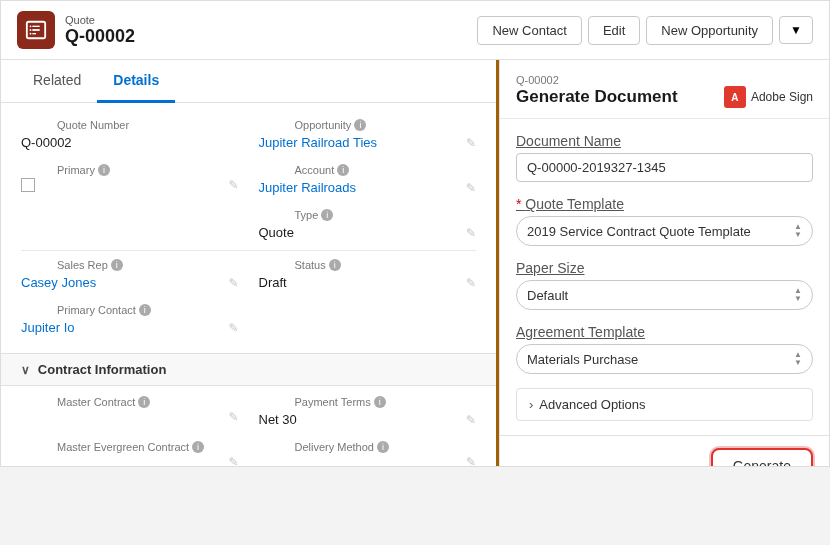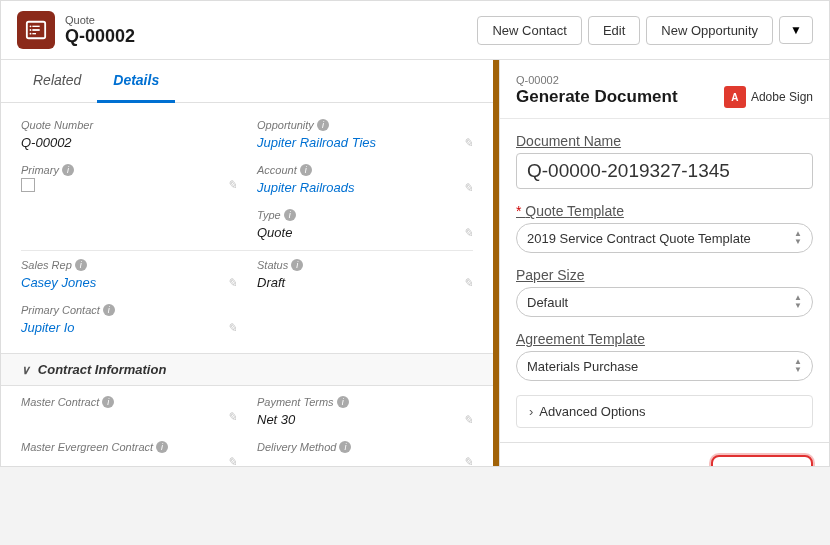--- a/index.html
+++ b/index.html
@@ -78,25 +78,24 @@
     .body {
       display: flex;
       flex: 1;
       overflow: hidden;
     }
 
     
     .left-panel {
       flex: 1;
       background: #fff;
-      border-right: 6px solid #a16207;
+      border-right: 3px solid #a16207;
       display: flex;
       flex-direction: column;
       overflow-y: auto;
-      font-style: italic;
     }
 
     
     .tabs {
       display: flex;
       border-bottom: 1px solid #e0e0e0;
       padding: 0 16px;
     }
     .tab {
       padding: 12px 16px;
@@ -126,20 +125,21 @@
       flex-direction: column;
       gap: 2px;
       position: relative;
     }
     .field-label {
       font-size: 11px;
       color: #777;
       display: flex;
       align-items: center;
       gap: 3px;
+      margin-left: 36px;
     }
     .field-label .info-icon {
       width: 12px;
       height: 12px;
       background: #aaa;
       border-radius: 50%;
       color: white;
       font-size: 9px;
       display: inline-flex;
       align-items: center;
@@ -258,21 +258,21 @@
     }
     .rfield-label {
       font-size: 14px;
       color: #555;
       text-decoration: underline;
     }
     .rfield-input {
       border: 1px solid #c8c8c8;
       border-radius: 4px;
       padding: 6px 10px;
-      font-size: 19px;
+      font-size: 13px;
       color: #333;
       background: #fff;
       width: 100%;
     }
     .rfield-select {
       border: 1px solid #c8c8c8;
       border-radius: 15px;
       padding: 6px 10px;
       font-size: 13px;
       color: #333;

